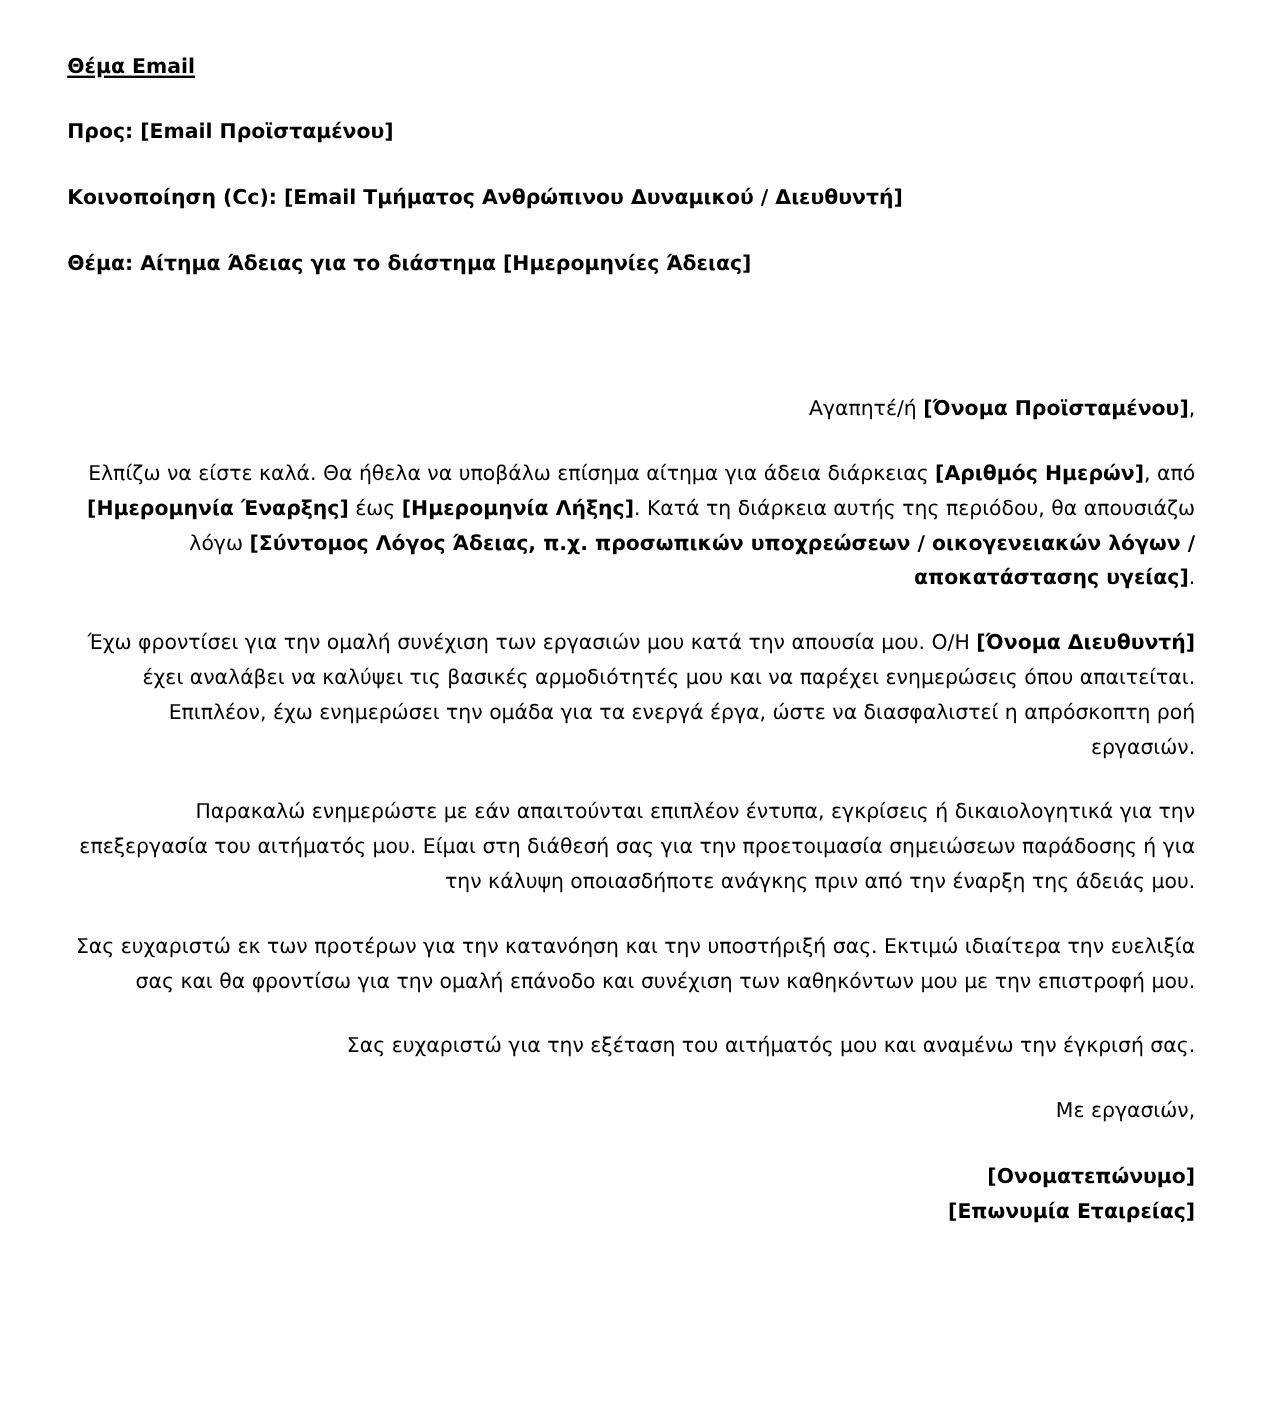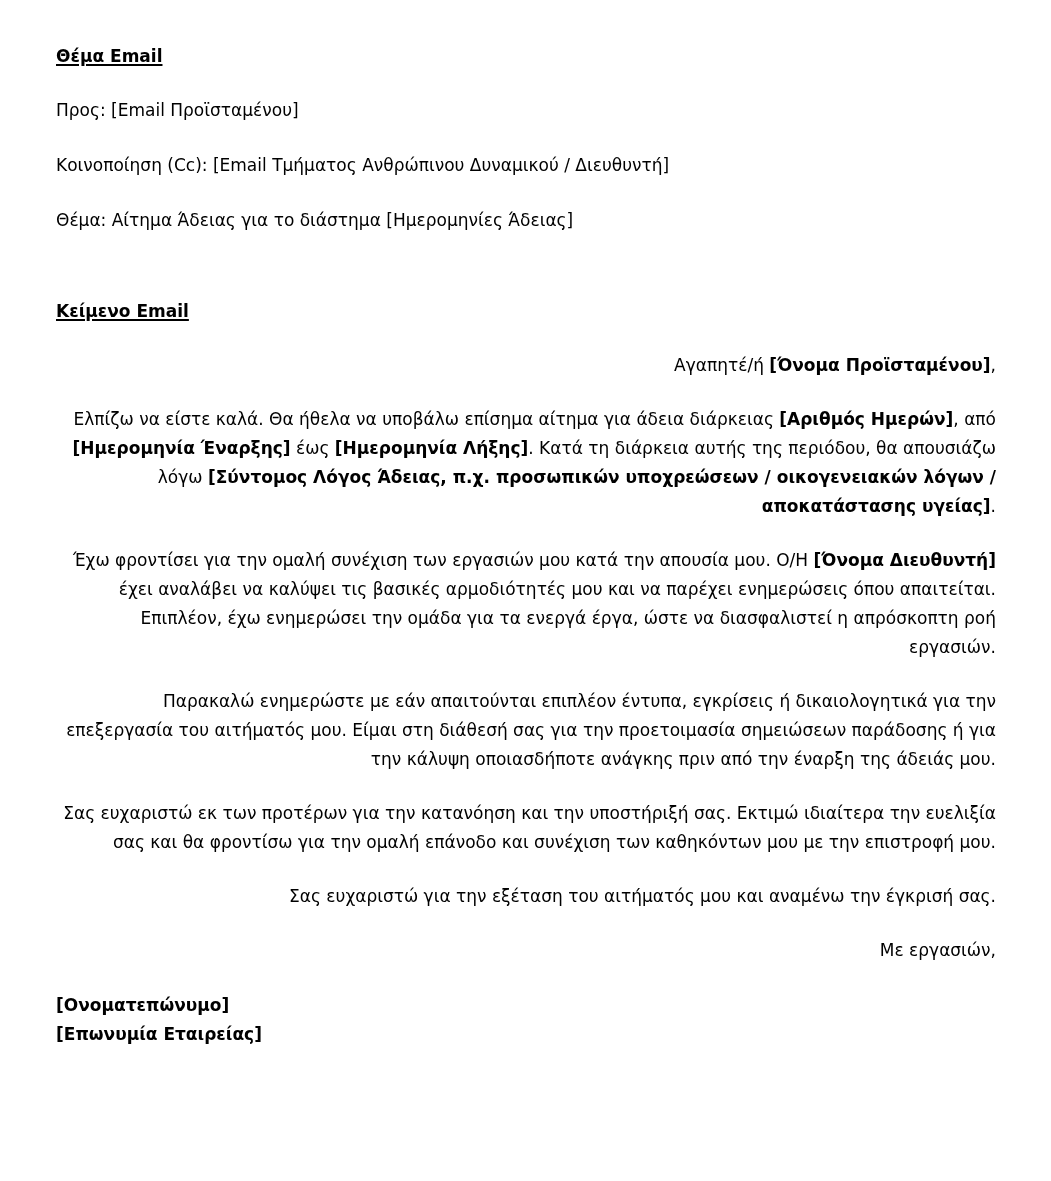--- a/index.html
+++ b/index.html
@@ -35,21 +35,21 @@
   }
   .section-heading > span {
     text-decoration: underline;
     text-underline-offset: 2px;
     text-decoration-thickness: 2px;
   }
 
   
   .header-line {
     font-size: 17px;
-    font-weight: normal;
+    font-weight: bold;
     line-height: 25px;
     margin: 0;
   }
 
   
   .body-par {
     font-size: 17px;
     font-weight: normal;
     line-height: 29px;
     margin: 0;
@@ -62,20 +62,21 @@
 
   
   .signature {
     font-size: 17px;
     font-weight: bold;
     line-height: 29px;
     margin: 0;
   }
   .signature .sig-line {
     display: block;
+    text-align: right;
   }
 
   
   .gap-head   { height: 30px; }
   .gap-block  { height: 66px; }
   .gap-par    { height: 25px; }
   .gap-greet  { height: 28px; }
   .gap-sig    { height: 26px; }
 </style>
 </head>
@@ -93,21 +94,20 @@
     <div class="gap-head"></div>
 
     <p class="header-line">Κοινοποίηση (Cc): [Email Τμήματος Ανθρώπινου Δυναμικού / Διευθυντή]</p>
 
     <div class="gap-head"></div>
 
     <p class="header-line">Θέμα: Αίτημα Άδειας για το διάστημα [Ημερομηνίες Άδειας]</p>
 
     <div class="gap-block"></div>
 
-    <h2 class="section-heading"><span>Κείμενο Email</span></h2>
 
     <div class="gap-greet"></div>
 
     <p class="body-par"><span>Αγαπητέ/ή </span><b class="inline-strong">[Όνομα Προϊσταμένου]</b><span>,</span></p>
 
     <div class="gap-par"></div>
 
     <p class="body-par"><span>Ελπίζω να είστε καλά. Θα ήθελα να υποβάλω επίσημα αίτημα για άδεια διάρκειας </span><b class="inline-strong">[Αριθμός Ημερών]</b><span>, από </span><b class="inline-strong">[Ημερομηνία Έναρξης]</b><span> έως </span><b class="inline-strong">[Ημερομηνία Λήξης]</b><span>. Κατά τη διάρκεια αυτής της περιόδου, θα απουσιάζω λόγω </span><b class="inline-strong">[Σύντομος Λόγος Άδειας, π.χ. προσωπικών υποχρεώσεων / οικογενειακών λόγων / αποκατάστασης υγείας]</b><span>.</span></p>
 
     <div class="gap-par"></div>

